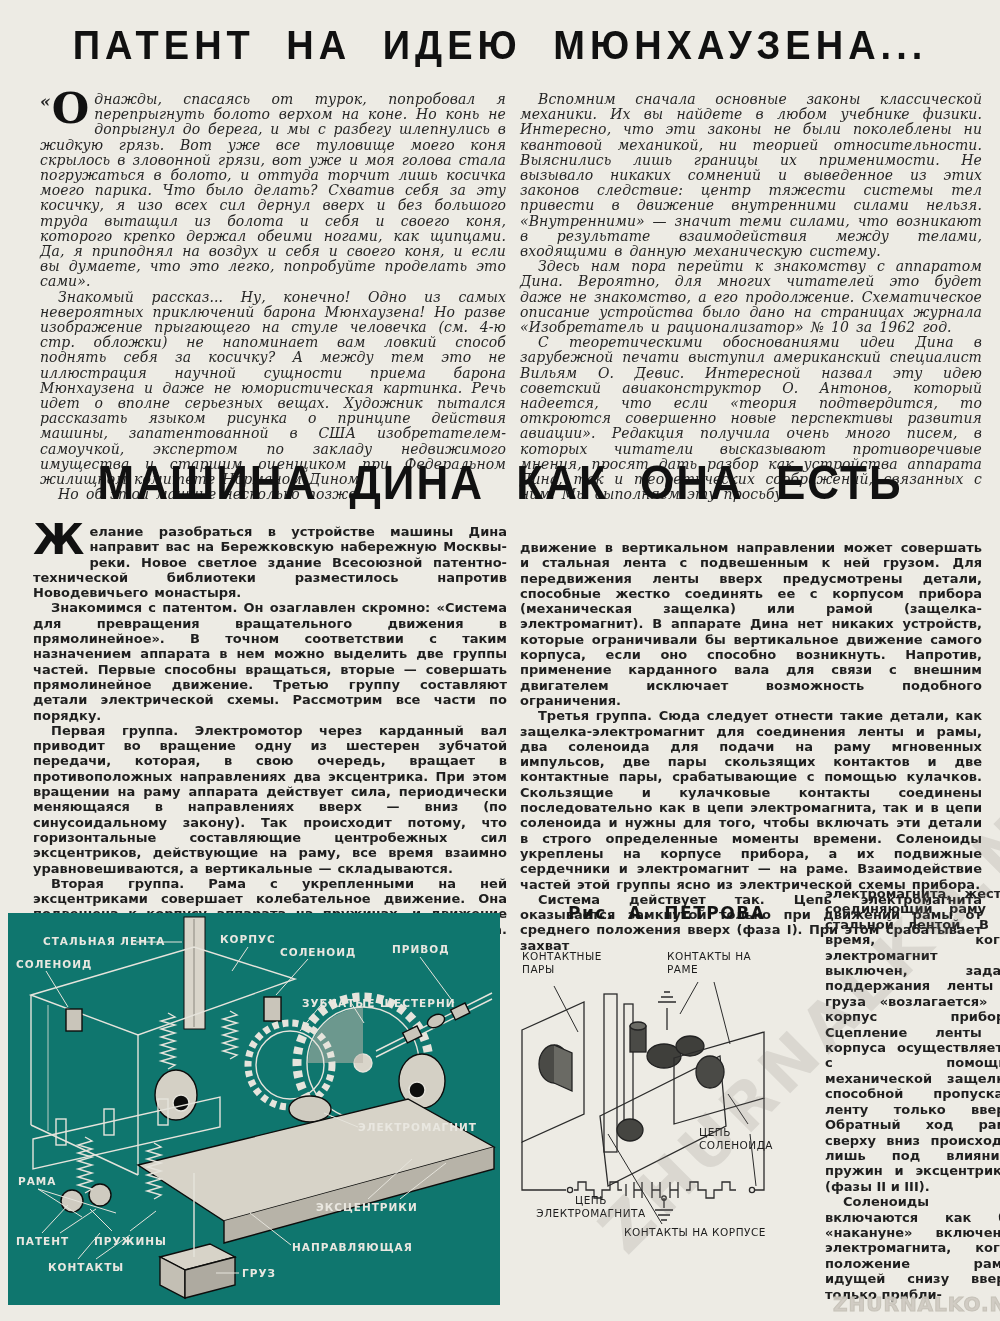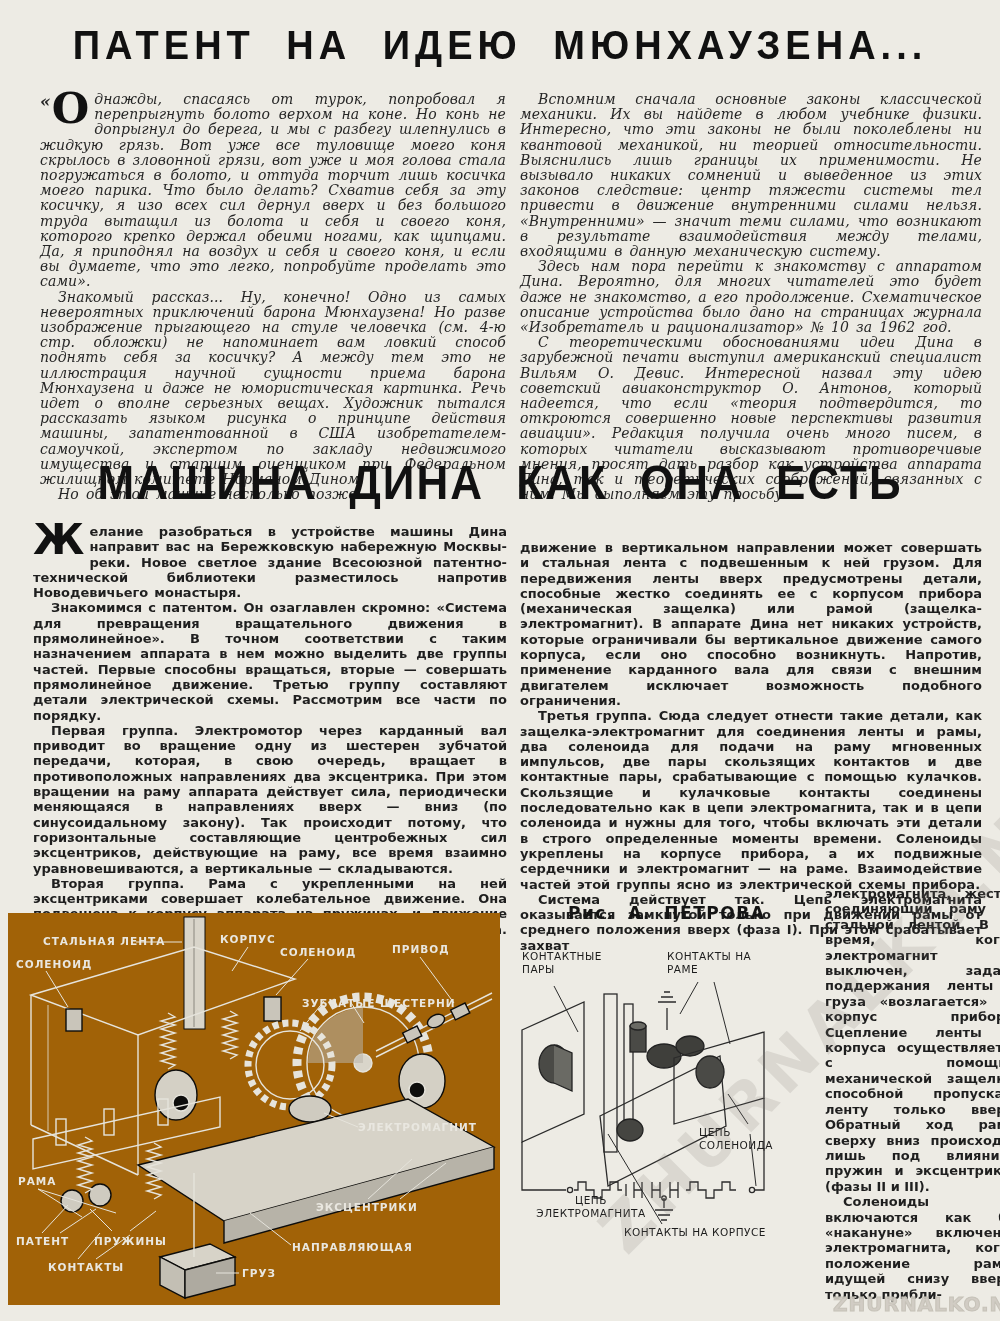--- a/index.html
+++ b/index.html
@@ -46,21 +46,21 @@
     position:absolute;left:793px;top:886px;width:194px;
     font-family:"DejaVu Sans",sans-serif;font-weight:bold;font-size:13px;line-height:15.4px;
     text-align:justify;color:#1f1f1f;margin-left:32px;
   }
   .caption{
     position:absolute;left:568px;top:903px;font-family:"DejaVu Sans",sans-serif;
     font-weight:bold;font-size:17px;letter-spacing:1.5px;word-spacing:6px;color:#141414;
   }
   
   .diagram1{
-    position:absolute;left:8px;top:913px;width:492px;height:392px;background:#a16207;
+    position:absolute;left:8px;top:913px;width:492px;height:392px;background:#0f766e;
   }
   .d1label{
     position:absolute;color:#e9e7e0;font-family:"DejaVu Sans",sans-serif;font-weight:bold;
     font-size:10.5px;letter-spacing:1px;white-space:nowrap;
   }
   
   .diagram2{position:absolute;left:512px;top:938px;width:278px;height:325px;}
   .d2label{
     position:absolute;color:#1c1c1c;font-family:"DejaVu Sans",sans-serif;font-weight:normal;
     font-size:10.5px;letter-spacing:.5px;line-height:13px;

